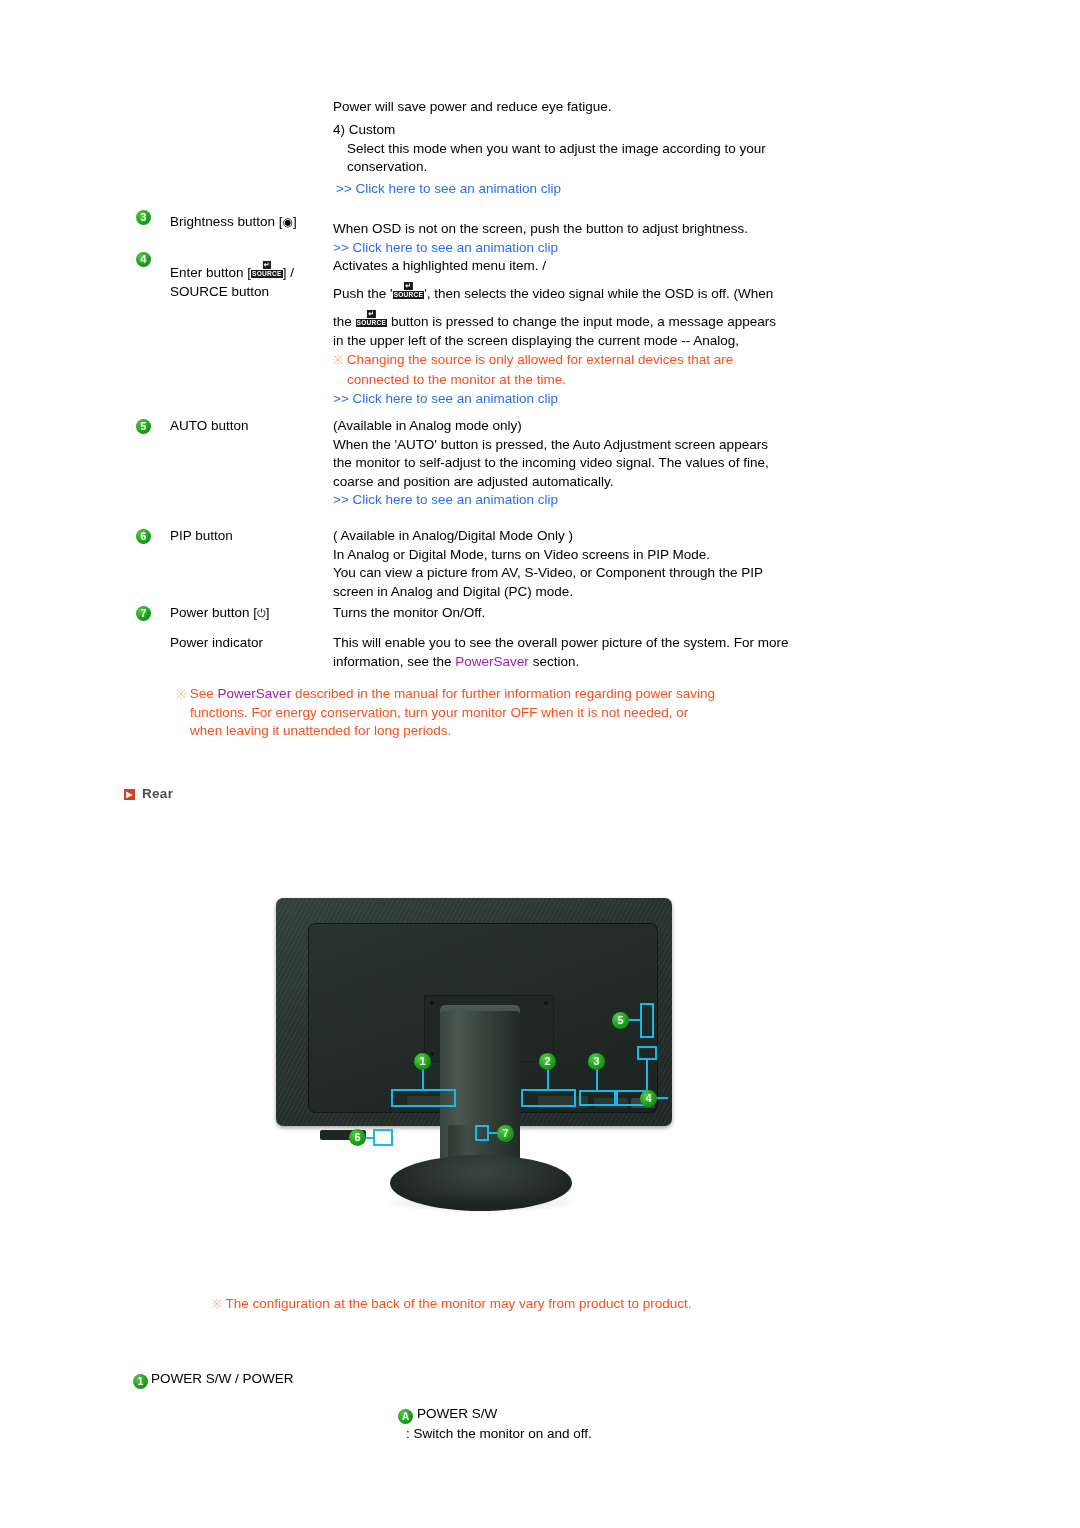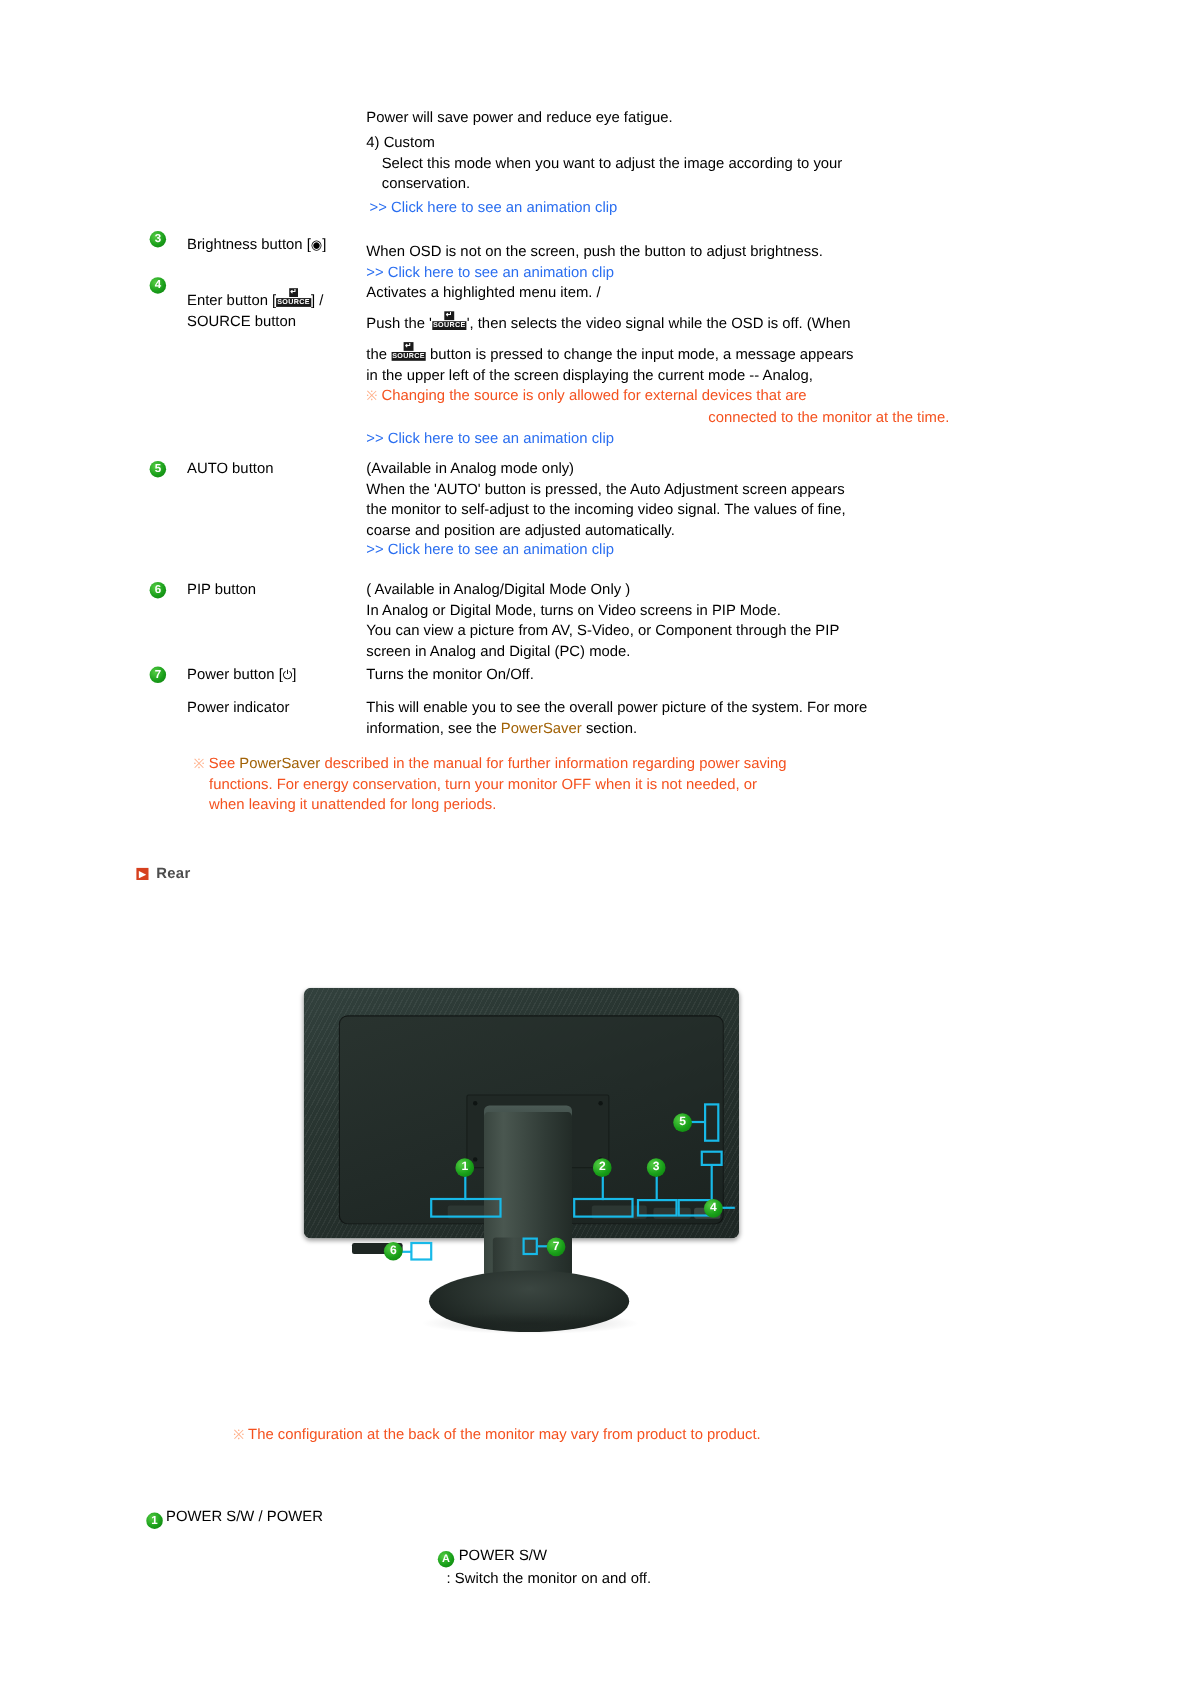--- a/index.html
+++ b/index.html
@@ -29,21 +29,21 @@
     font-size: 10.5px;
     font-weight: bold;
     line-height: 15px;
     text-align: center;
     vertical-align: middle;
     font-family: "Liberation Sans", sans-serif;
   }
   .link { color: #2a6ef0; }
   .notice { color: #f4511e; }
   .notice-mark { color: #ffb08a; font-size: 12px; }
-  .bluelink { color: #a16207; text-align: right; }
+  .bluelink { color: #a21caf; text-align: right; }
 
   
   .row { position: absolute; }
   .col-num  { position: absolute; left: 136px; }
   .col-name { position: absolute; left: 170px; width: 160px; }
   .col-desc { position: absolute; left: 333px; width: 520px; }
   .col-desc p, .col-name p { margin: 0; }
   .lh { line-height: 18.5px; }
 
   
@@ -289,21 +289,21 @@
   </div>
   <div class="col-desc" style="top:6px; width:530px; line-height:19px;">
     <p style="margin:0 0 9px 0;">Activates a highlighted menu item. /</p>
     <p style="margin:0 0 9px 0;"><span>Push the '</span><span class="src-key"><span class="ent">↵</span><span>SOURCE</span></span><span>', then selects the video signal while the OSD is off. (When</span></p>
     <p style="margin:0;"><span>the</span> <span class="src-key"><span class="ent">↵</span><span>SOURCE</span></span> <span>button is pressed to change the input mode, a message appears</span></p>
     <p style="margin:0;">in the upper left of the screen displaying the current mode -- Analog,</p>
     <p class="notice" style="margin:0;">
       <span class="notice-mark">※</span>
       <span>Changing the source is only allowed for external devices that are</span>
     </p>
-    <p class="notice" style="margin:0 0 0 14px;text-align:right;">connected to the monitor at the time.</p>
+    <p class="notice" style="margin:0 0 0 14px;">connected to the monitor at the time.</p>
     <a class="link" href="#" style="text-decoration:none; display:inline-block; margin-top:0;">&gt;&gt; Click here to see an animation clip</a>
   </div>
 </div>
 
 <div class="row" style="top:417px; left:0; width:1080px; height:110px;">
   <span class="col-num bullet" style="top:2px;">5</span>
   <div class="col-name lh" style="top:0px;">AUTO button</div>
   <div class="col-desc lh" style="top:0px; width:530px;">
     <p>(Available in Analog mode only)</p>
     <p>When the 'AUTO' button is pressed, the Auto Adjustment screen appears</p>

